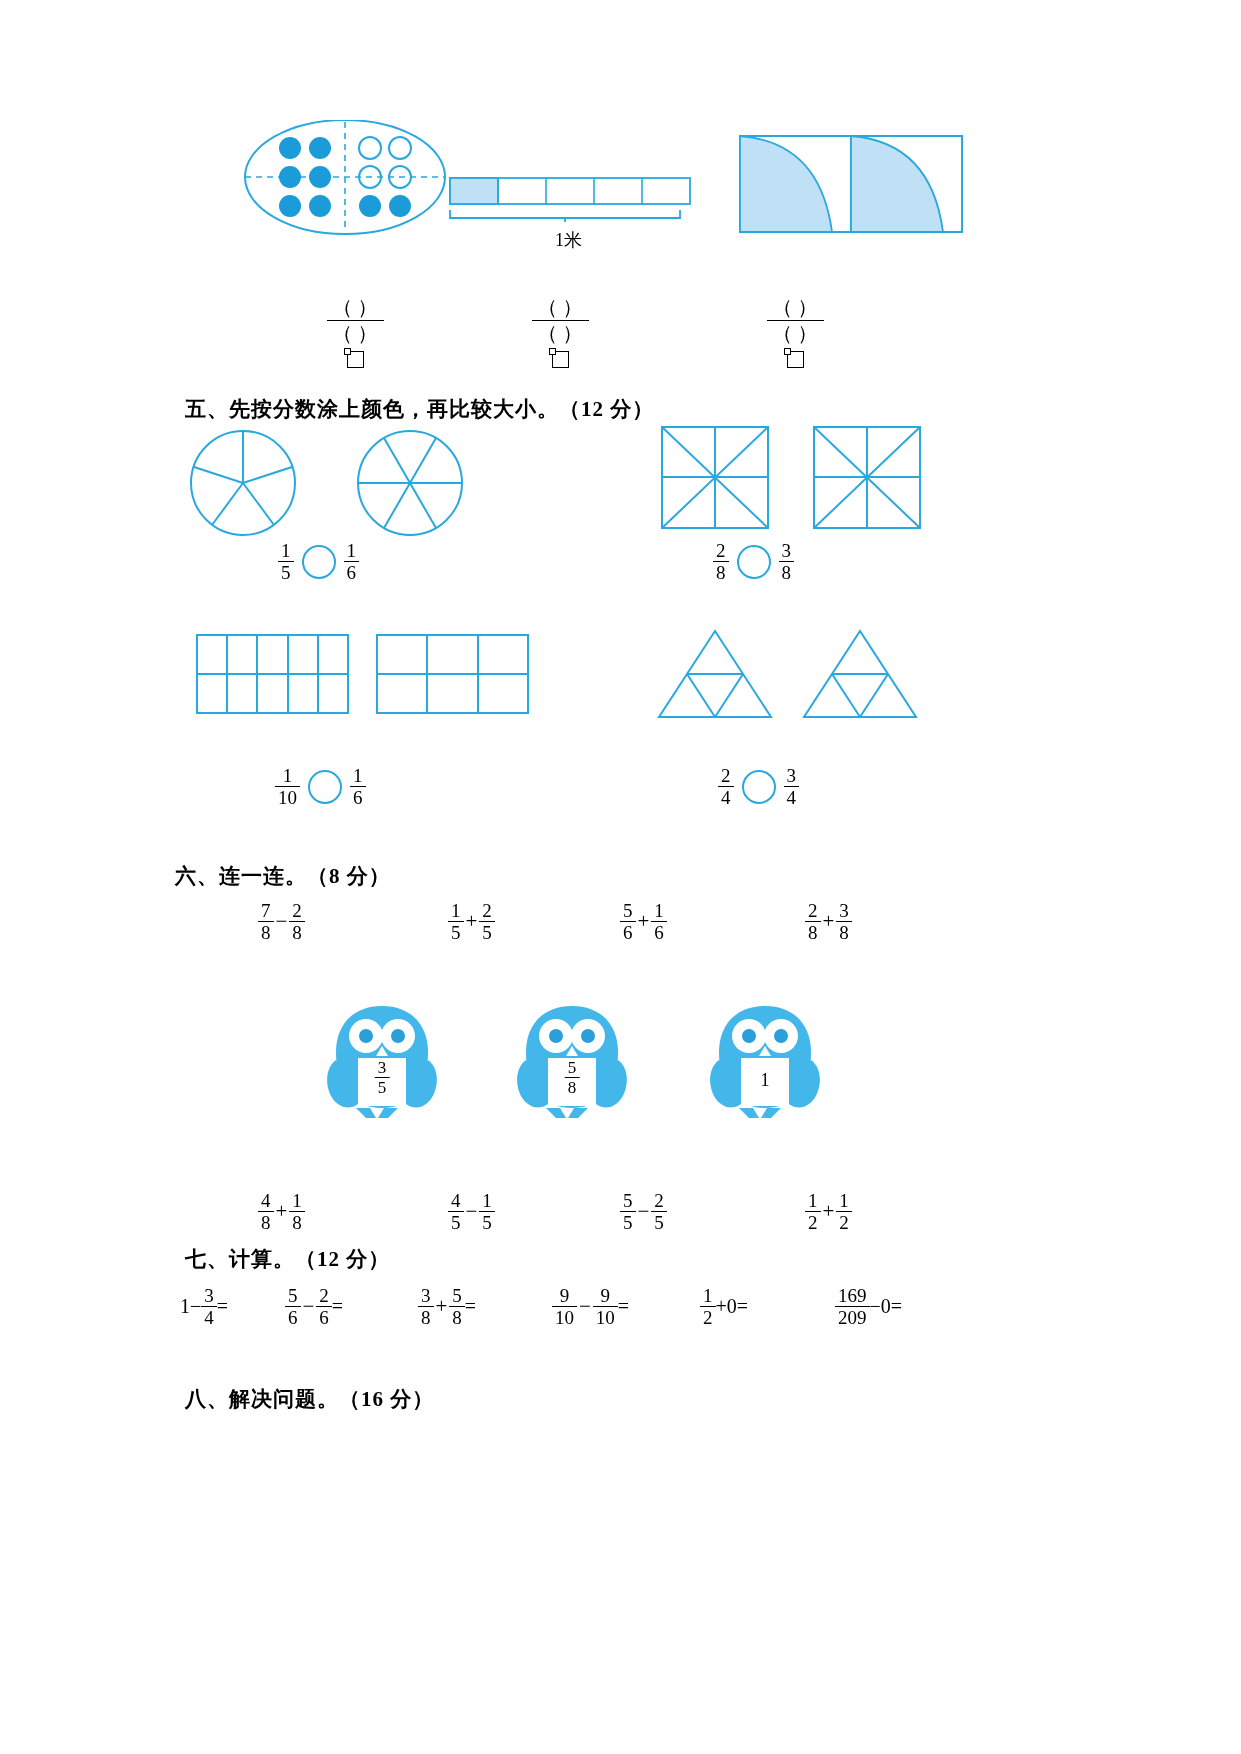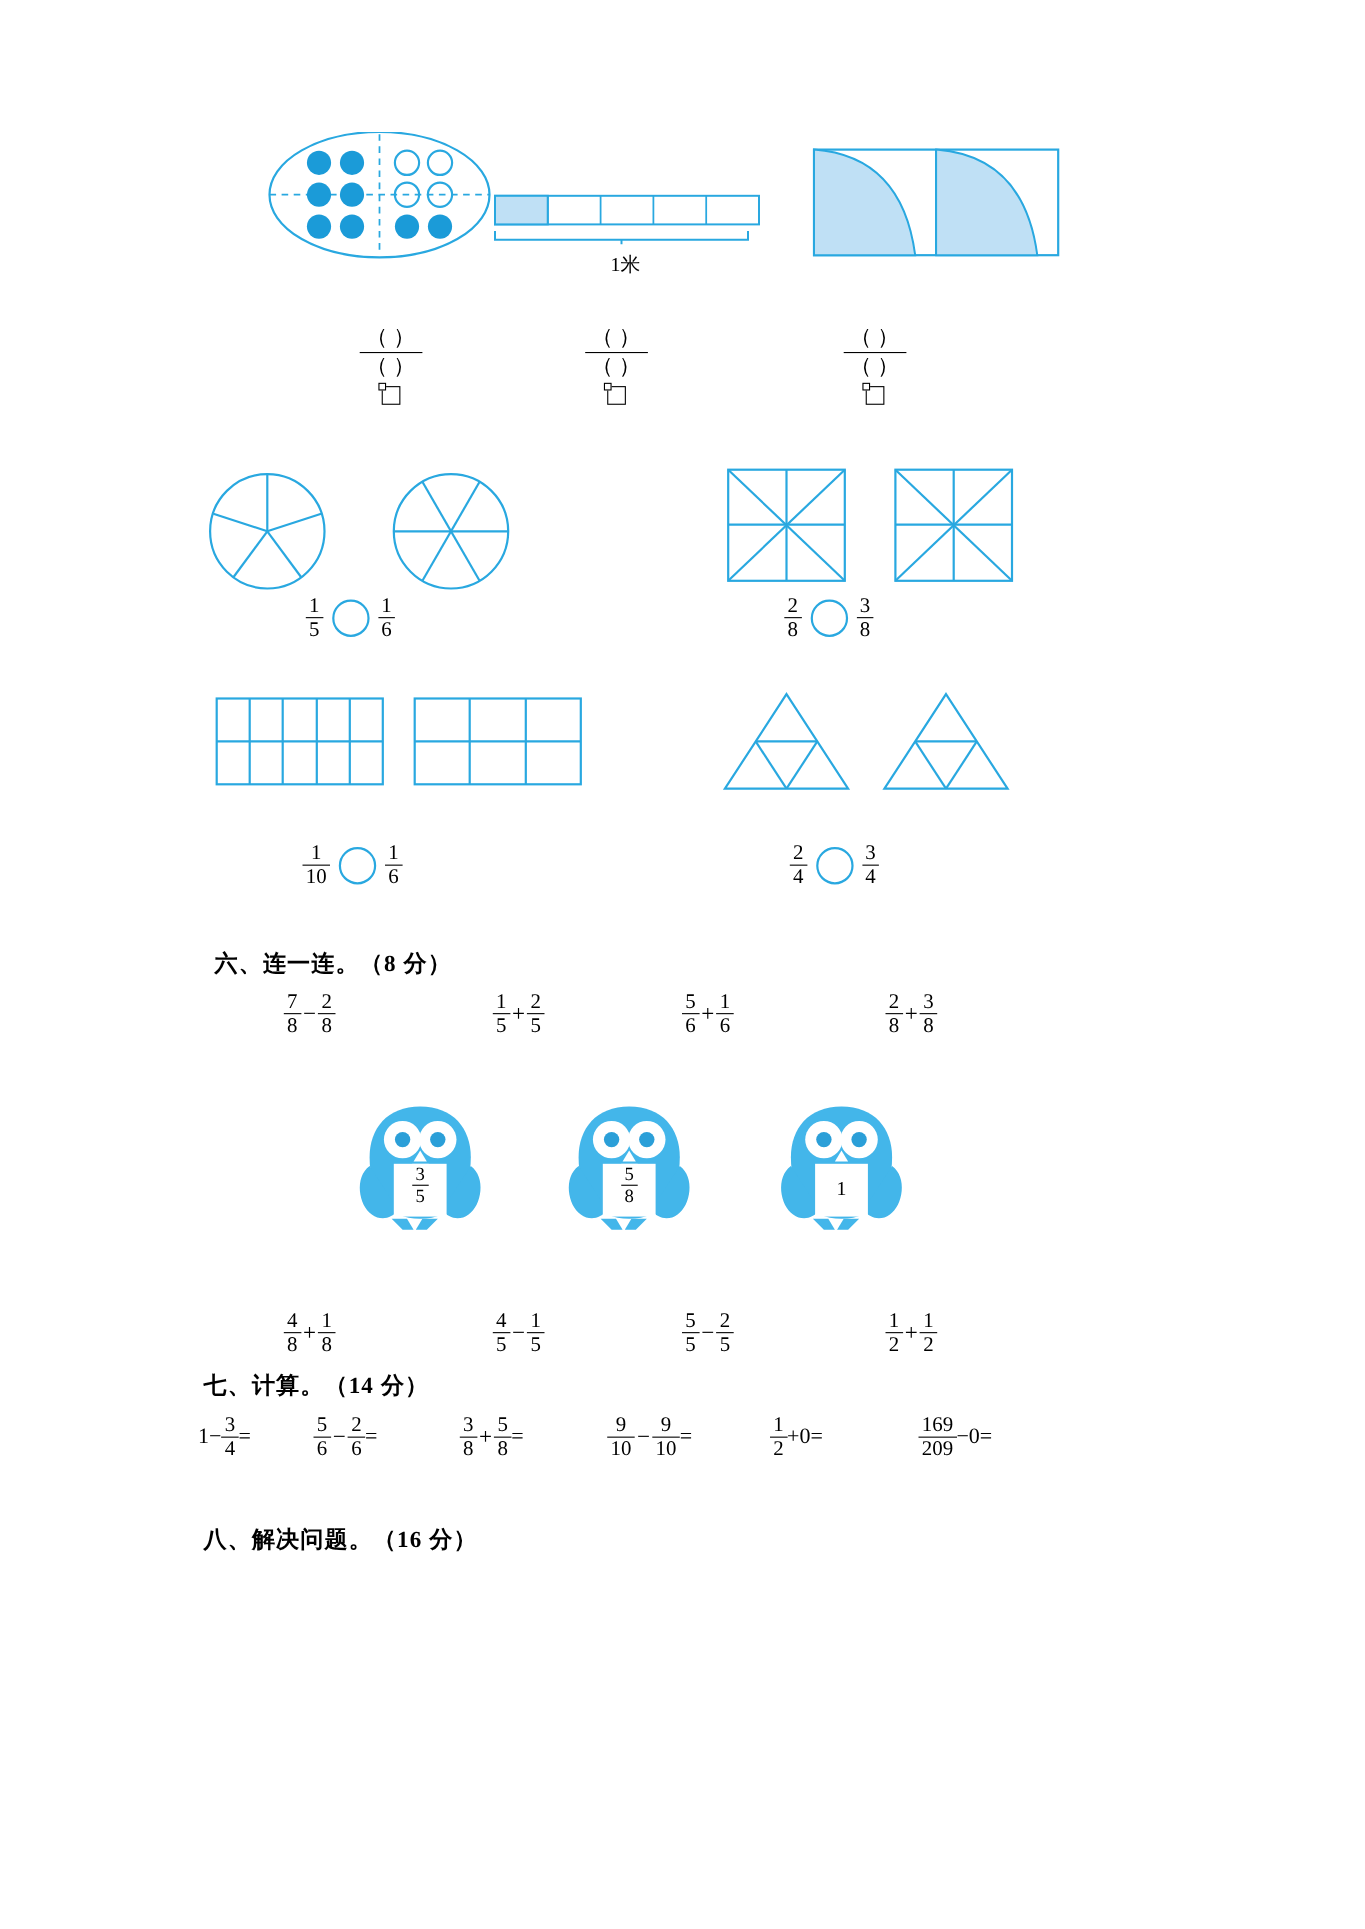--- a/index.html
+++ b/index.html
@@ -108,20 +108,21 @@
     <span class="smallsquare"></span>
   </div>
   <div class="abs" style="left:740px;top:295px;width:110px;text-align:center;">
     <span class="blankfrac">
       <span class="num">（    ）</span>
       <span class="den">（    ）</span>
     </span>
     <span class="smallsquare"></span>
   </div>
 
+  <div class="abs section-title" style="left:185px;top:395px;">五、先按分数涂上颜色，再比较大小。（12 分）</div>
 
   <div class="abs" style="left:188px;top:428px;">
     <svg width="110" height="110" viewBox="0 0 110 110">
       <circle cx="55" cy="55" r="52" fill="none" stroke="#29a8e0" stroke-width="2"></circle>
       <line x1="55" y1="55" x2="55" y2="3" stroke="#29a8e0" stroke-width="2"></line>
       <line x1="55" y1="55" x2="104" y2="39" stroke="#29a8e0" stroke-width="2"></line>
       <line x1="55" y1="55" x2="86" y2="97" stroke="#29a8e0" stroke-width="2"></line>
       <line x1="55" y1="55" x2="24" y2="97" stroke="#29a8e0" stroke-width="2"></line>
       <line x1="55" y1="55" x2="6" y2="39" stroke="#29a8e0" stroke-width="2"></line>
     </svg>
@@ -231,21 +232,21 @@
       <span class="num">2</span>
       <span class="den">4</span>
     </span>
     <span class="circ-op" style="margin:0 8px;"></span>
     <span class="frac">
       <span class="num">3</span>
       <span class="den">4</span>
     </span>
   </div>
 
-  <div class="abs section-title" style="left:195px;top:862px;">六、连一连。（8 分）</div>
+  <div class="abs section-title" style="left:175px;top:862px;">六、连一连。（8 分）</div>
 
   <div class="abs row-inline" style="left:258px;top:900px;">
     <span class="frac">
       <span class="num">7</span>
       <span class="den">8</span>
     </span>
     <span class="op">−</span>
     <span class="frac">
       <span class="num">2</span>
       <span class="den">8</span>
@@ -384,21 +385,21 @@
       <span class="num">1</span>
       <span class="den">2</span>
     </span>
     <span class="op">+</span>
     <span class="frac">
       <span class="num">1</span>
       <span class="den">2</span>
     </span>
   </div>
 
-  <div class="abs section-title" style="left:185px;top:1245px;">七、计算。（14 分）</div>
+  <div class="abs section-title" style="left:185px;top:1245px;">七、计算。（12 分）</div>
 
   <div class="abs row-inline" style="left:180px;top:1285px;">
     <span style="font-size:20px;">1−</span>
     <span class="frac">
       <span class="num">3</span>
       <span class="den">4</span>
     </span>
     <span style="font-size:20px;">=</span>
   </div>
 

